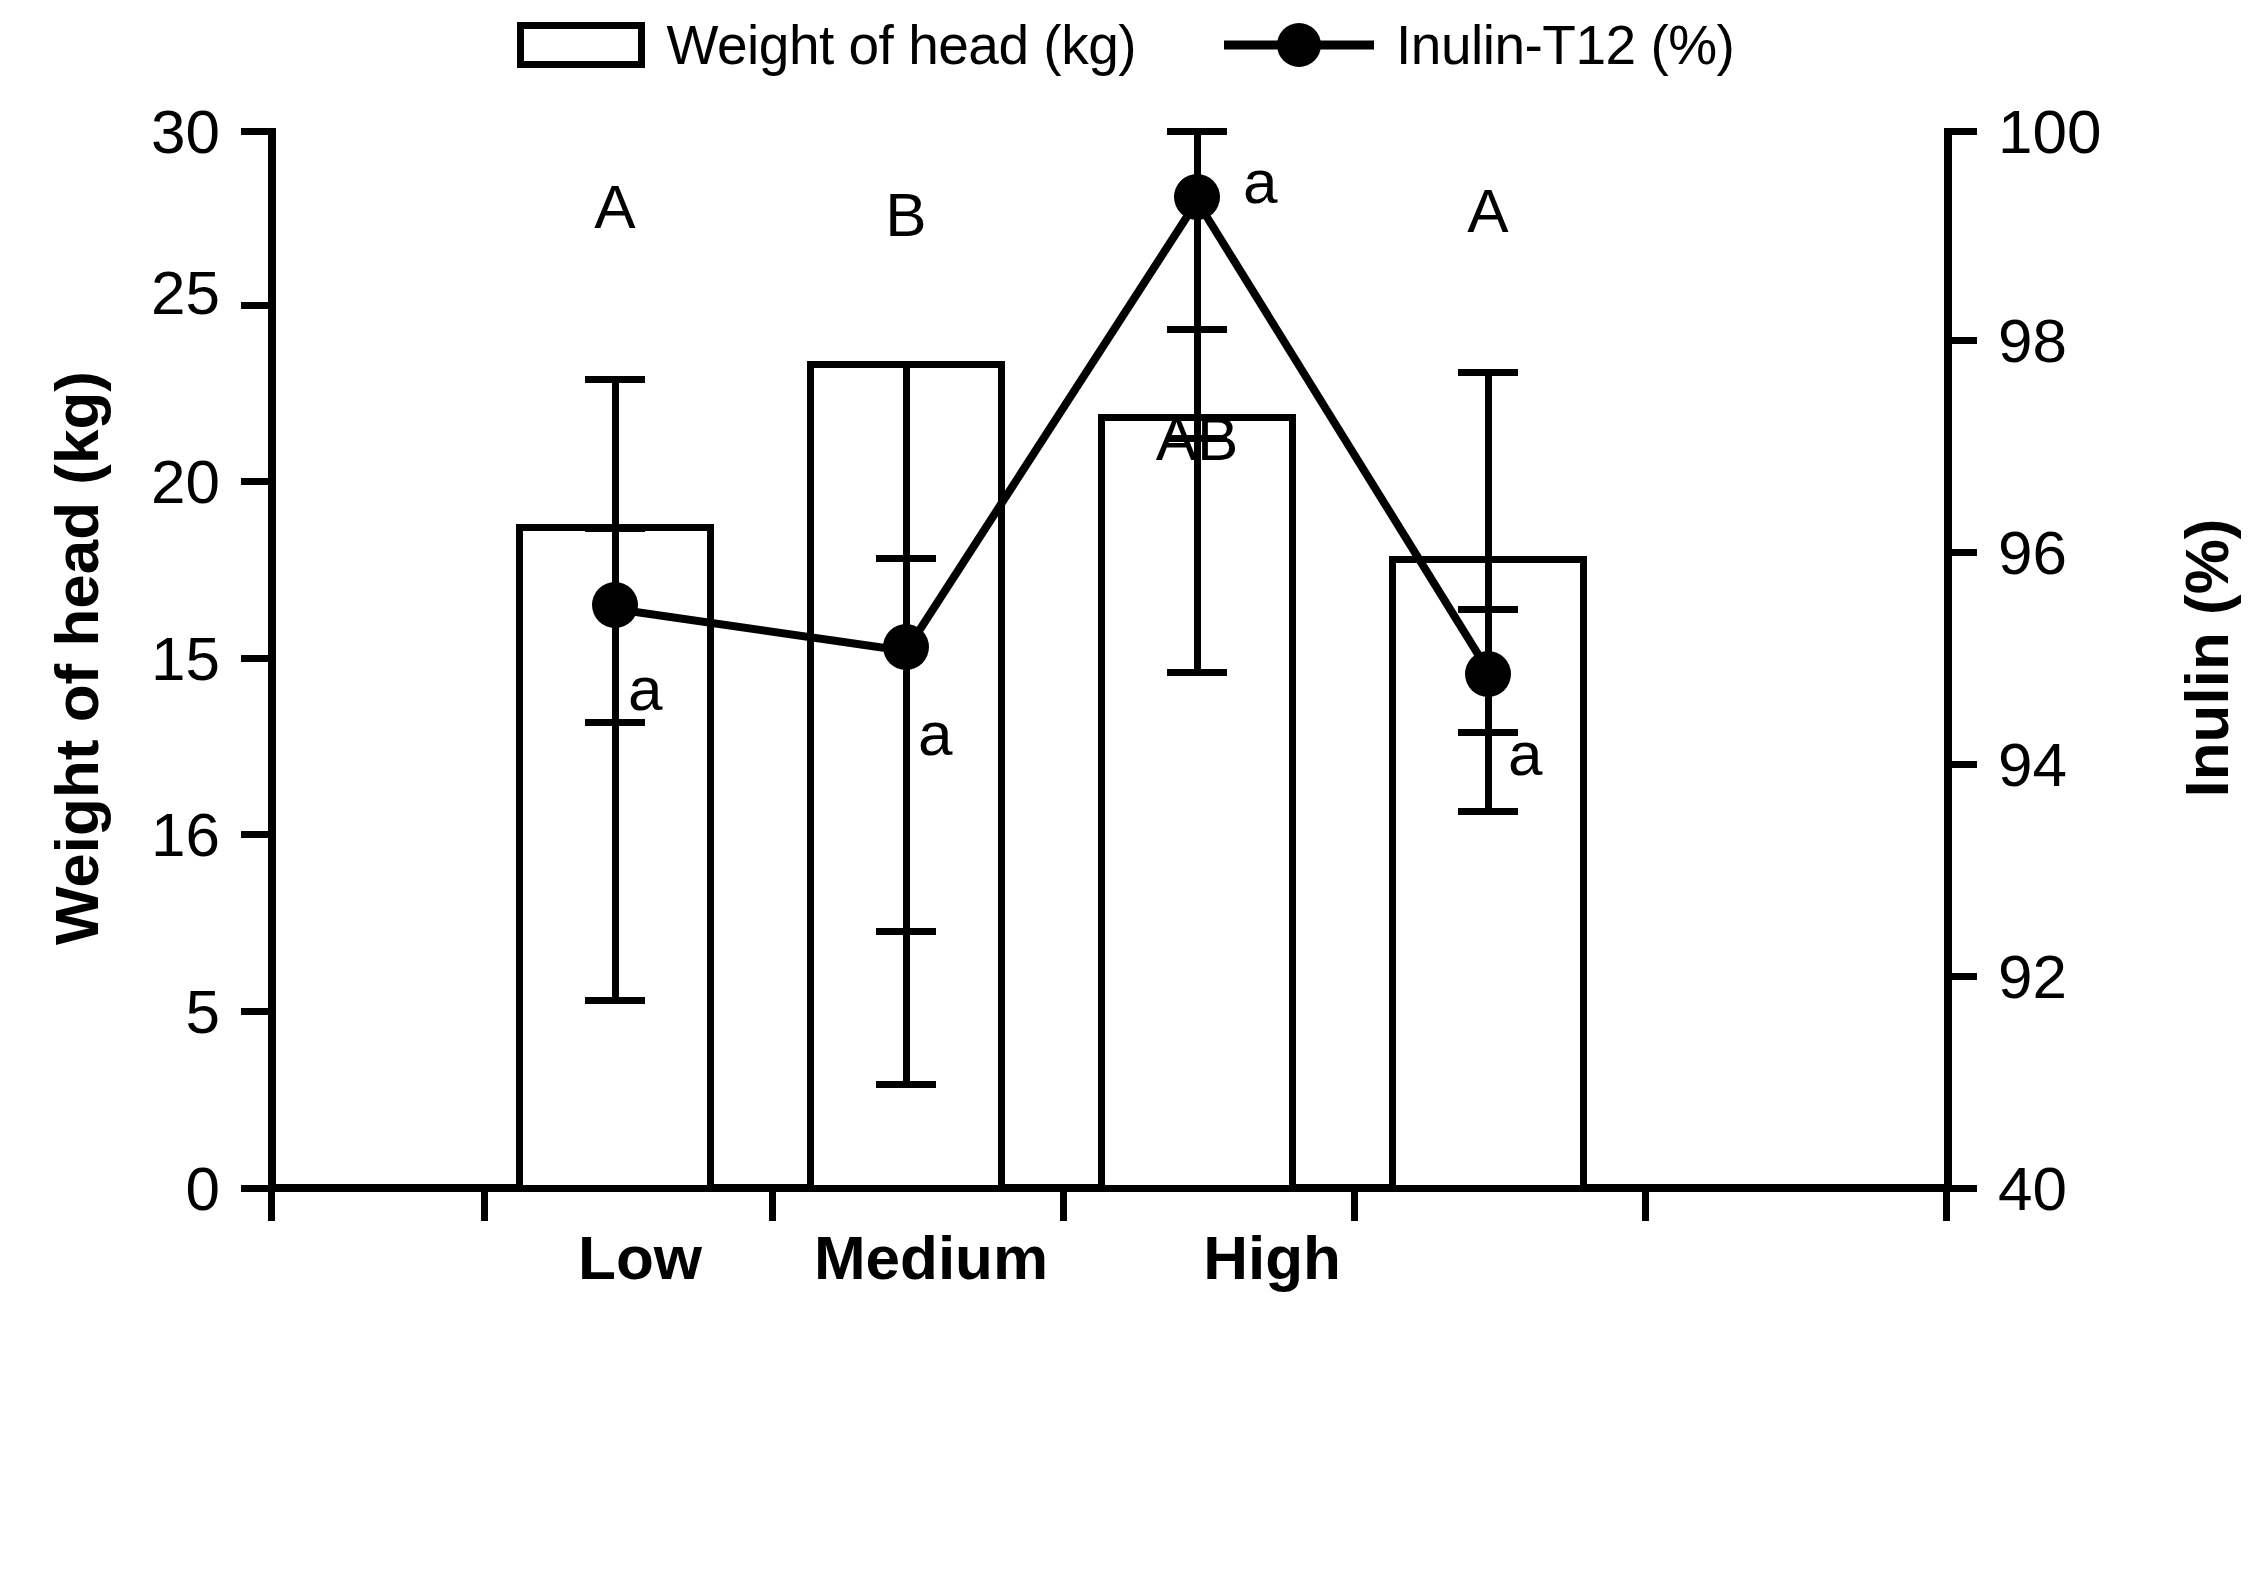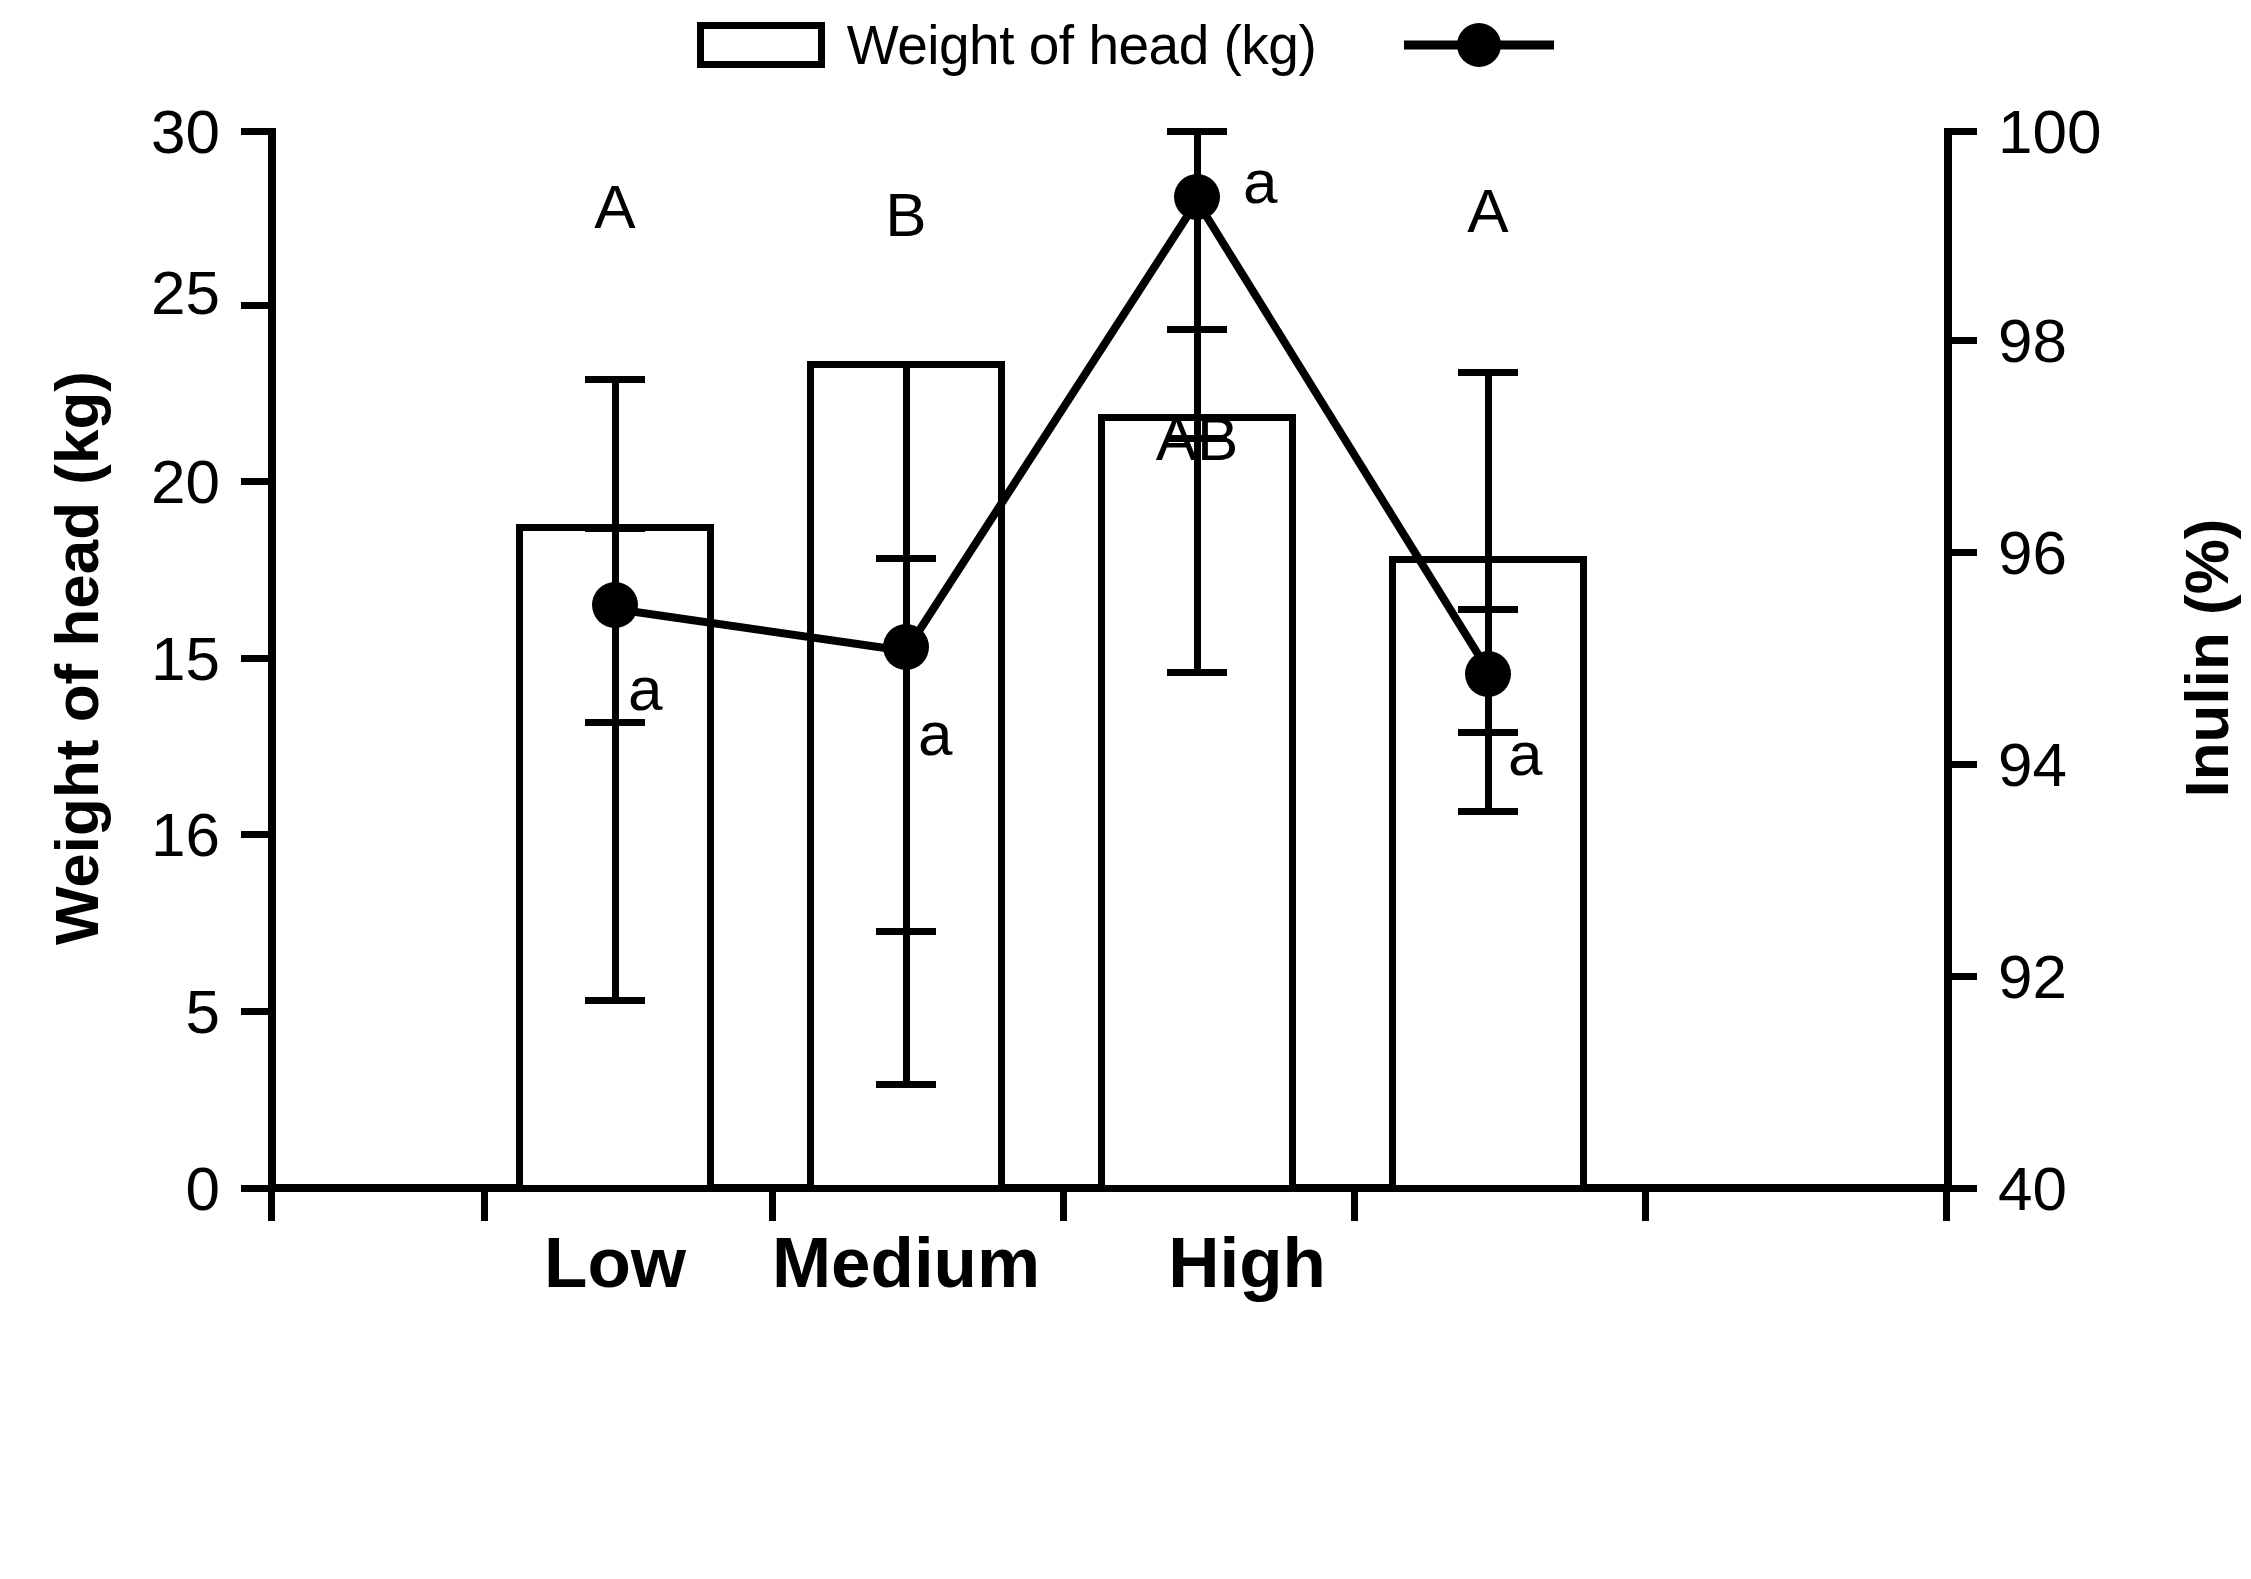--- a/index.html
+++ b/index.html
@@ -33,21 +33,21 @@
   .tlab-r{position:absolute;left:1730px;transform:translateY(-50%);font-size:62px;white-space:nowrap;}
 
   .axis-title-left{position:absolute;left:-192px;top:530px;transform:translate(-50%,-50%) rotate(-90deg);
         font-size:62px;font-weight:bold;white-space:nowrap;}
   .axis-title-right{position:absolute;left:1938px;top:530px;transform:translate(-50%,-50%) rotate(-90deg);
         font-size:62px;font-weight:bold;white-space:nowrap;}
   .axis-title-bottom{position:absolute;left:0;top:1430px;width:2251px;text-align:center;
         font-size:66px;font-weight:bold;}
 
   .catlab{position:absolute;top:1222px;transform:translateX(-50%);
-        font-size:71px;font-weight:bold;white-space:nowrap;}
+        font-size:62px;font-weight:bold;white-space:nowrap;margin-left:25px;}
 
   
   .bar{position:absolute;border:7px solid #000;background:#fff;box-sizing:border-box;}
   .ebar-stem{position:absolute;width:7px;background:#000;}
   .ebar-cap{position:absolute;height:7px;width:60px;background:#000;}
   .dot{position:absolute;width:46px;height:46px;border-radius:50%;background:#000;
        transform:translate(-50%,-50%);}
   .seg{position:absolute;height:8px;background:#000;transform-origin:0 50%;}
   .letter{position:absolute;font-size:62px;white-space:nowrap;transform:translate(-50%,-50%);}
   .letter-l{position:absolute;font-size:62px;white-space:nowrap;}
@@ -60,20 +60,21 @@
   <div class="legend">
     <div class="legend-item">
       <span class="legend-swatch-bar"></span>
       <span class="legend-label">Weight of head (kg)</span>
     </div>
     <div class="legend-item">
       <span class="legend-swatch-line">
         <span class="lgline"></span>
         <span class="lgdot"></span>
       </span>
+      <span class="legend-label">Inulin-T12 (%)</span>
     </div>
   </div>
 
   <div class="axis-left"></div>
   <div class="axis-right"></div>
   <div class="axis-bottom"></div>
 
 
   <div class="plot">
 

